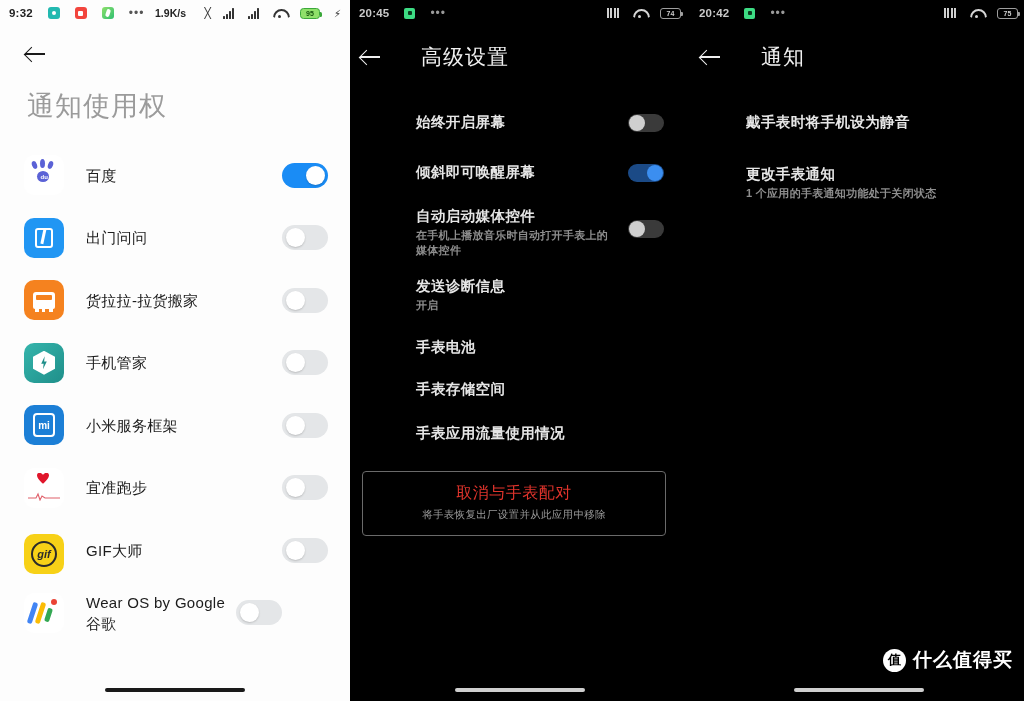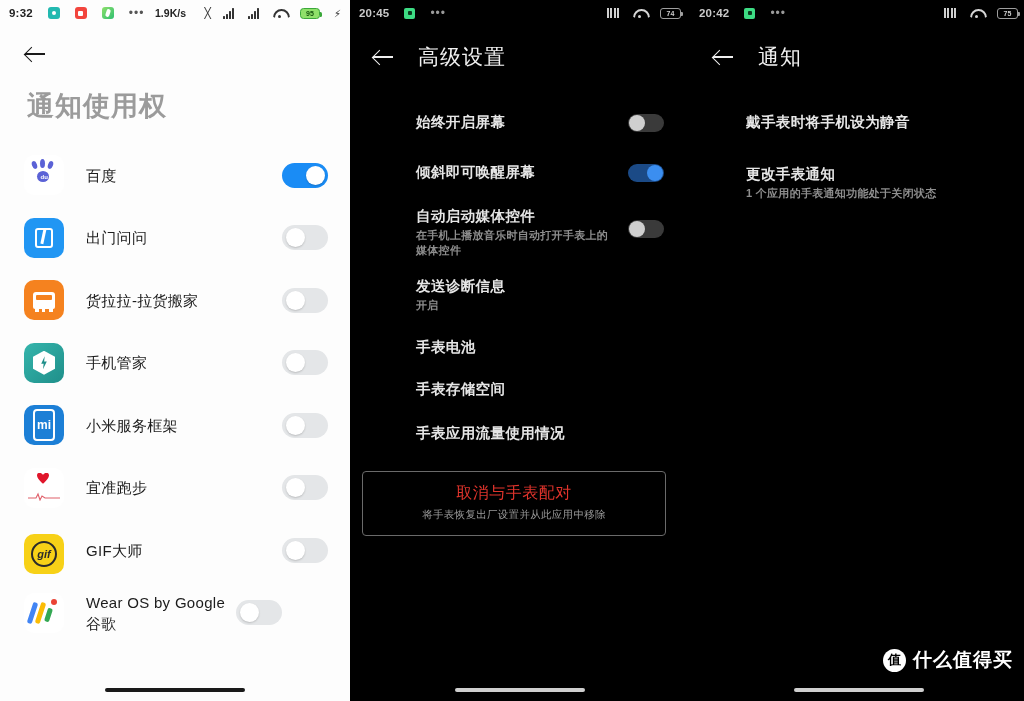--- a/index.html
+++ b/index.html
@@ -72,21 +72,21 @@
   }
   .arrow-left::before {
     content:""; position:absolute; left:1px; top:10.2px; width:20px; height:1.9px; background:#1a1a1a;
   }
   .arrow-left::after {
     content:""; position:absolute; left:1.5px; top:5.5px; width:10px; height:10px;
     border-left:1.9px solid #1a1a1a; border-bottom:1.9px solid #1a1a1a;
     transform:rotate(45deg);
   }
   .page-title {
-    font-size:27px; color:#9b9b9b; font-weight:700;
+    font-size:27px; color:#9b9b9b; font-weight:400;
     padding:6px 0 20px 27px; letter-spacing:1px;
   }
 
   .app-list { padding:0 0 0 0; }
   .app-row {
     height:62.5px; display:flex; align-items:center; padding:0 22px 0 24px;
   }
   .app-icon {
     width:40px; height:40px; border-radius:10px; flex:0 0 40px;
     display:flex; align-items:center; justify-content:center;
@@ -132,22 +132,22 @@
   .i-guard { background:linear-gradient(135deg,#35b5ac,#1f8f8a); }
   .i-guard .hex {
     width:22px;height:24px;background:#fff;position:relative;
     clip-path:polygon(50% 0,100% 25%,100% 75%,50% 100%,0 75%,0 25%);
     display:flex;align-items:center;justify-content:center;
   }
   .i-guard .bolt{width:7px;height:13px;background:#1f8f8a;clip-path:polygon(60% 0,10% 58%,45% 58%,35% 100%,90% 40%,52% 40%)}
 
   .i-xiaomi { background:#1c7fd6; }
   .i-xiaomi .hex2 {
-    width:22px;height:32px;border:2.4px solid #fff;border-radius:4px;
-    display:flex;align-items:center;justify-content:center;font-size:12px;color:#fff;font-weight:700;
+    width:22px;height:24px;border:2.4px solid #fff;border-radius:4px;
+    display:flex;align-items:center;justify-content:center;font-size:10px;color:#fff;font-weight:700;
   }
 
   .i-run { background:#fff; position:relative; }
   .i-run .heart {
     position:absolute;left:13px;top:5px;width:12px;height:11px;background:#e0162b;
     clip-path:path("M6 11 C1 7 0 4 0 2.6 C0 0.8 1.3 0 2.6 0 C4 0 5.3 1 6 2.2 C6.7 1 8 0 9.4 0 C10.7 0 12 0.8 12 2.6 C12 4 11 7 6 11 Z");
   }
   .i-run .ekg {
     position:absolute;left:4px;bottom:7px;width:32px;height:10px;
   }
@@ -201,21 +201,21 @@
   .batt-d {
     width:21px;height:11px;border:1.2px solid #9e9e9e;border-radius:3px;position:relative;
     display:flex;align-items:center;justify-content:center;
   }
   .batt-d::after{content:"";position:absolute;right:-3px;top:3.3px;width:2px;height:4.5px;background:#9e9e9e;border-radius:0 1px 1px 0}
   .batt-d span{font-size:7px;color:#cfcfcf;font-weight:700}
   .dots-sig { display:flex; gap:1.4px; align-items:flex-end; height:10px; }
   .dots-sig i { width:2px; height:10px; background:#cfcfcf; display:block;
     background-image:repeating-linear-gradient(#cfcfcf 0 1.4px,transparent 1.4px 2.6px); }
 
-  .dark-header { height:62px; display:flex; align-items:center; padding-left:22px; gap:24px; }
+  .dark-header { height:62px; display:flex; align-items:center; padding-left:9px; gap:40px; }
   .arrow-left.d::before { background:#efefef; }
   .arrow-left.d::after { border-left-color:#efefef; border-bottom-color:#efefef; }
   .dark-title { font-size:21px; color:#f1f1f1; letter-spacing:1px; }
 
   .dark-list { padding-top:8px; }
   .d-row {
     display:flex; align-items:flex-start; padding:0 26px 0 66px;
     min-height:44px;
     font-weight:bold;
   }

